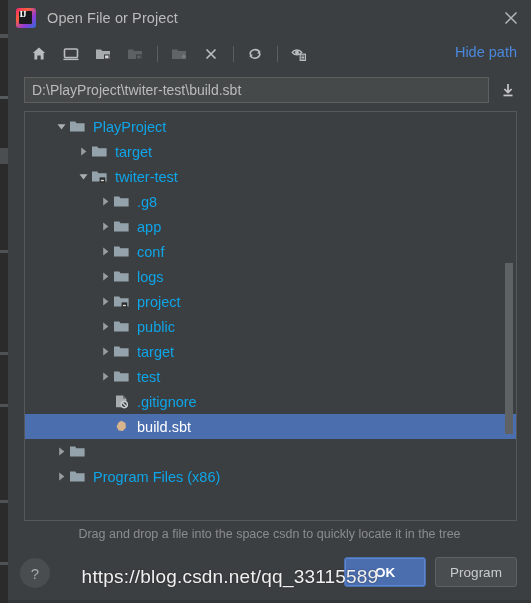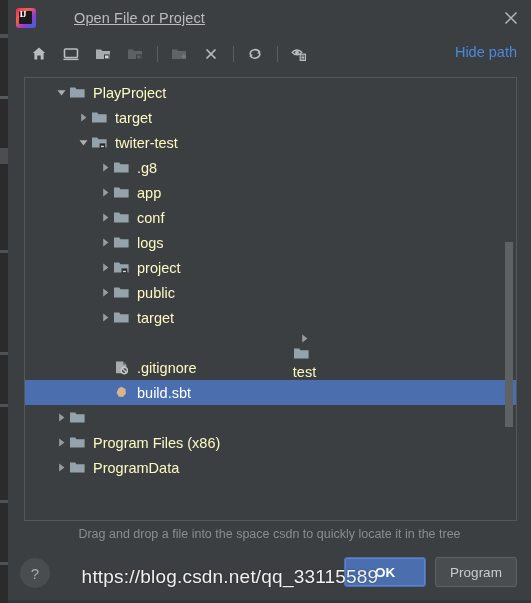--- a/index.html
+++ b/index.html
@@ -30,37 +30,36 @@
     display:flex;flex-direction:column;
   }
 
   
   .titlebar{
     height:35px;flex:0 0 35px;
     background:#3c3f41;
     display:flex;align-items:center;
     padding:0 6px 0 8px;
     position:relative;
-    gap:27px;
   }
   .ij-logo{
     width:20px;height:20px;position:relative;flex:0 0 20px;border-radius:3px;overflow:hidden;
     background:linear-gradient(135deg,#f4276e 0%,#fa5f3c 32%,#8e3ad8 66%,#2b6fd8 100%);
   }
   .ij-logo .inner{
     position:absolute;left:3px;top:3px;width:13px;height:13px;
     background:#1b1b1d;border-radius:1px;
   }
   .ij-logo .ij-txt{
     position:absolute;left:0;top:0;width:13px;height:13px;
     color:#fff;font-size:9px;font-weight:bold;line-height:13px;text-align:center;
     font-family:"Liberation Serif","DejaVu Serif",serif;letter-spacing:-1px;
   }
   .title-text{
-    margin-left:11px;font-size:14.5px;color:#bbbbbb;letter-spacing:.1px;text-decoration:underline;
+    margin-left:11px;font-size:14.5px;color:#bbbbbb;letter-spacing:.1px;
   }
   .close-btn{
     position:absolute;right:10px;top:8px;width:20px;height:20px;
     cursor:pointer;
   }
   .close-btn svg{display:block;}
 
   
   .toolbar{
     height:38px;flex:0 0 38px;
@@ -114,21 +113,21 @@
   }
   .row.selected{background:#4b6eaf;}
   .twisty{
     width:16px;height:16px;flex:0 0 16px;display:flex;align-items:center;justify-content:center;
   }
   .twisty.empty{visibility:hidden;}
   .ficon{
     width:18px;height:16px;flex:0 0 18px;margin-right:6px;position:relative;
   }
   .label{
-    font-size:14.5px;color:#fef9c3;white-space:nowrap;
+    font-size:14.5px;color:#0ea5e9;white-space:nowrap;
   }
   .row.selected .label{color:#ffffff;}
 
   
   .scroll-track{
     position:absolute;right:1px;top:1px;width:10px;bottom:1px;background:transparent;
   }
   .scroll-thumb{
     position:absolute;right:2px;width:8px;background:#5e6264;border-radius:0;
     cursor:pointer;
@@ -269,20 +268,29 @@
         <path d="M2.2 7.4 C4.4 4.2 9.6 4.2 11.8 7.4 C9.6 10.6 4.4 10.6 2.2 7.4 Z" fill="none" stroke="#b9bcbe" stroke-width="1.4"></path>
         <circle cx="7" cy="7.4" r="2" fill="#b9bcbe"></circle>
         <rect x="10.2" y="9.2" width="5.2" height="6.2" fill="#3c3f41" stroke="#b9bcbe" stroke-width="1.2"></rect>
         <path d="M11.4 11 L14.2 11 M11.4 12.5 L14.2 12.5 M11.4 14 L14.2 14" stroke="#b9bcbe" stroke-width="1"></path>
       </svg>
     </div>
 
     <div class="hide-path">Hide path</div>
   </div>
 
+  <div class="pathrow">
+    <div class="path-input" title="D:\PlayProject\twiter-test\build.sbt">D:\PlayProject\twiter-test\build.sbt</div>
+    <div class="path-dl">
+      <svg width="20" height="20" viewBox="0 0 20 20">
+        <path d="M10 4 L10 12 M6.4 9 L10 12.6 L13.6 9" stroke="#c6c9cb" stroke-width="1.7" fill="none"></path>
+        <rect x="5.5" y="14.6" width="9" height="1.7" fill="#c6c9cb"></rect>
+      </svg>
+    </div>
+  </div>
 
   <div class="treewrap">
     <div class="tree" id="tree">
         <div class="row" style="padding-left: 28px;">
           <div class="twisty">
             <svg width="11" height="11" viewBox="0 0 11 11">
               <path d="M1.5 3.2 L9.5 3.2 L5.5 8.4 Z" fill="#acafb1"></path>
             </svg>
           </div>
           <div class="ficon"><svg width="17" height="15" viewBox="0 0 17 15">
@@ -386,21 +394,21 @@
           <div class="twisty">
             <svg width="11" height="11" viewBox="0 0 11 11">
               <path d="M3.2 1.5 L8.4 5.5 L3.2 9.5 Z" fill="#9a9d9f"></path>
             </svg>
           </div>
           <div class="ficon"><svg width="17" height="15" viewBox="0 0 17 15">
               <path d="M1 2.6 L6.2 2.6 L7.5 4.2 L15.6 4.2 L15.6 12.6 L1 12.6 Z" fill="#94a3ab"></path>
             </svg></div>
           <span class="label">target</span>
         </div>
-        <div class="row" style="padding-left: 72px; flex-direction: column;">
+        <div class="row" style="padding-left: 72px;">
           <div class="twisty">
             <svg width="11" height="11" viewBox="0 0 11 11">
               <path d="M3.2 1.5 L8.4 5.5 L3.2 9.5 Z" fill="#9a9d9f"></path>
             </svg>
           </div>
           <div class="ficon"><svg width="17" height="15" viewBox="0 0 17 15">
               <path d="M1 2.6 L6.2 2.6 L7.5 4.2 L15.6 4.2 L15.6 12.6 L1 12.6 Z" fill="#94a3ab"></path>
             </svg></div>
           <span class="label">test</span>
         </div>
@@ -434,31 +442,20 @@
         <div class="row" style="padding-left: 28px;">
           <div class="twisty">
             <svg width="11" height="11" viewBox="0 0 11 11">
               <path d="M3.2 1.5 L8.4 5.5 L3.2 9.5 Z" fill="#9a9d9f"></path>
             </svg>
           </div>
           <div class="ficon"><svg width="17" height="15" viewBox="0 0 17 15">
               <path d="M1 2.6 L6.2 2.6 L7.5 4.2 L15.6 4.2 L15.6 12.6 L1 12.6 Z" fill="#94a3ab"></path>
             </svg></div>
           <span class="label">Program Files (x86)</span>
-        </div>
-        <div class="row" style="padding-left: 28px;">
-          <div class="twisty">
-            <svg width="11" height="11" viewBox="0 0 11 11">
-              <path d="M3.2 1.5 L8.4 5.5 L3.2 9.5 Z" fill="#9a9d9f"></path>
-            </svg>
-          </div>
-          <div class="ficon"><svg width="17" height="15" viewBox="0 0 17 15">
-              <path d="M1 2.6 L6.2 2.6 L7.5 4.2 L15.6 4.2 L15.6 12.6 L1 12.6 Z" fill="#94a3ab"></path>
-            </svg></div>
-          <span class="label">ProgramData</span>
         </div>
       </div>
     <div class="scroll-track">
       <div class="scroll-thumb" id="scroll-thumb" style="top: 37%; height: 42%;"></div>
     </div>
   </div>
 
   <div class="hint">Drag and drop a file into the space csdn to quickly locate it in the tree</div>
 
   <div class="buttonbar">

